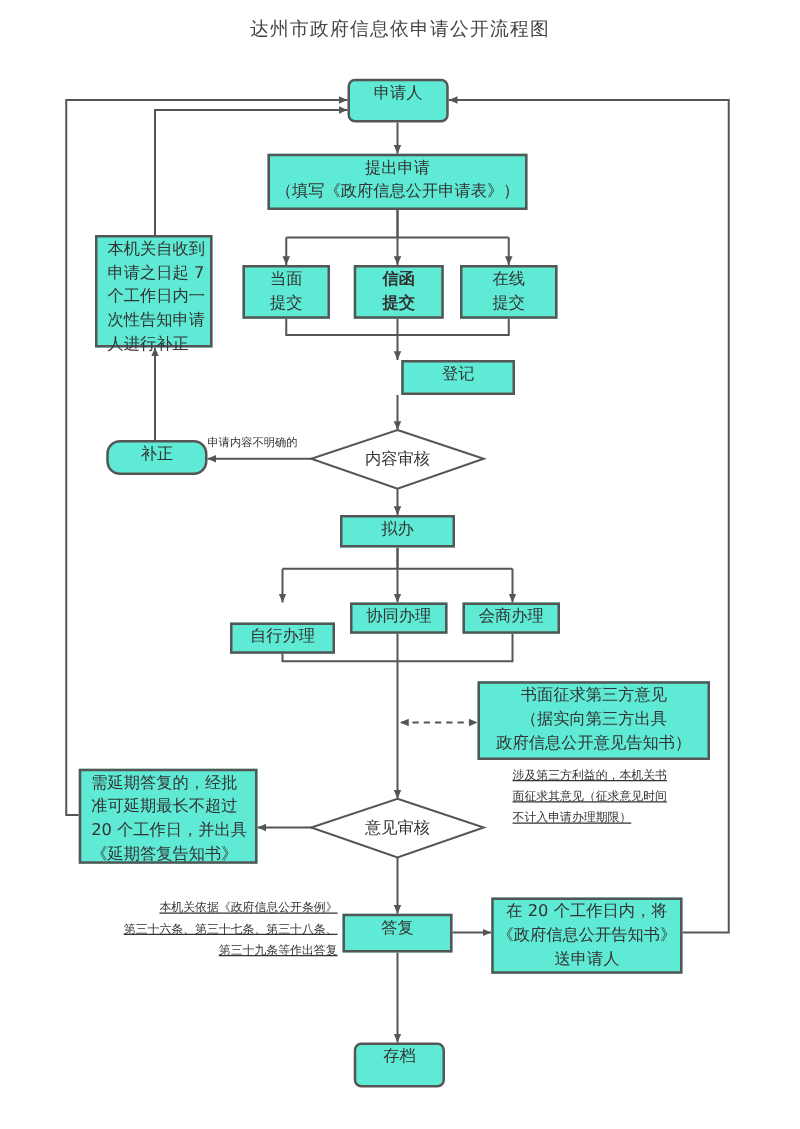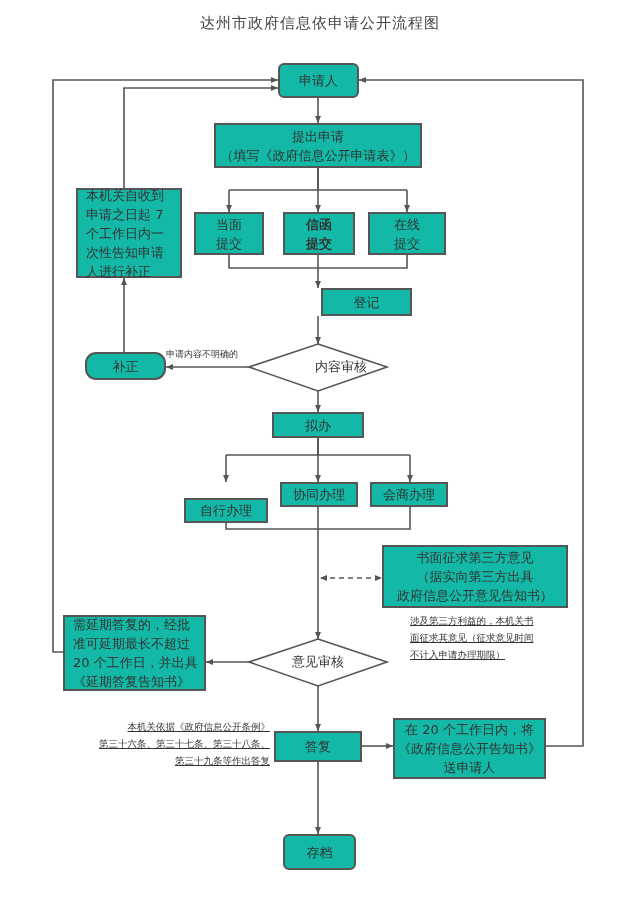--- a/index.html
+++ b/index.html
@@ -1,22 +1,22 @@
 <!DOCTYPE html>
 <html><head>
 <meta charset="utf-8">
 <style>
   html, body { margin: 0; padding: 0; background: #ffffff; }
   body { width: 640px; height: 903px; position: relative; overflow: hidden;
          font-family: "DejaVu Sans", "Liberation Sans", sans-serif; color: #333; }
   .title { position: absolute; left: 0; top: 14px; width: 640px; text-align: center;
            font-size: 15px; color: #444; letter-spacing: 1px; }
   svg.lines { position: absolute; left: 0; top: 0; }
-  .node { position: absolute; box-sizing: border-box; border: 2px solid #555; background: #14b8a6;
-          display: flex; align-items: center; justify-content: center; text-align: center;
+  .node { position: absolute; box-sizing: border-box; border: 2px solid #555; background: #5eead4;
+          display: flex; align-items: flex-start; justify-content: center; text-align: center;
           font-size: 13px; line-height: 19px; color: #333; }
   .node.rounded { border-radius: 6px; }
   .node.left-text { justify-content: flex-start; text-align: left; padding-left: 8px; }
   .diamond-label { position: absolute; text-align: center; font-size: 13px; color: #333; }
   .note { position: absolute; font-size: 9.5px; line-height: 17px; color: #333; text-decoration: underline; }
   .note.right { text-align: right; }
   .edge-label { position: absolute; font-size: 9px; color: #333; }
   .ml { white-space: pre-line; }
 </style>
 </head>
@@ -101,35 +101,35 @@
   </div>
 <div class="node" style="left:368px;top:212px;width:78px;height:43px;">
     <span class="ml">在线
 提交</span>
   </div>
 
 <div class="node" style="left:273px;top:288px;width:91px;height:28px;margin-left:48px;">
     <span>登记</span>
   </div>
 
-<div class="node left-text" style="left:76px;top:188px;width:106px;height:90px;">
+<div class="node left-text" style="left:76px;top:188px;width:94px;height:90px;">
     <span class="ml">本机关自收到
 申请之日起 7
 个工作日内一
 次性告知申请
 人进行补正</span>
   </div>
 
 <div class="node" style="left:85px;top:352px;width:81px;height:28px;border-radius:11px;">
     <span>补正</span>
   </div>
 
 <div class="edge-label" style="left:166px;top:348px;">申请内容不明确的</div>
 
-<div class="diamond-label" style="left:269px;top:358px;width:98px;text-align:right;">内容审核</div>
+<div class="diamond-label" style="left:269px;top:358px;width:98px;">内容审核</div>
 
 <div class="node" style="left:272px;top:412px;width:92px;height:26px;">
     <span>拟办</span>
   </div>
 
 <div class="node" style="left:184px;top:482px;width:84px;height:25px;margin-top:16px;">
     <span>自行办理</span>
   </div>
 <div class="node" style="left:280px;top:482px;width:78px;height:25px;">
     <span>协同办理</span>

